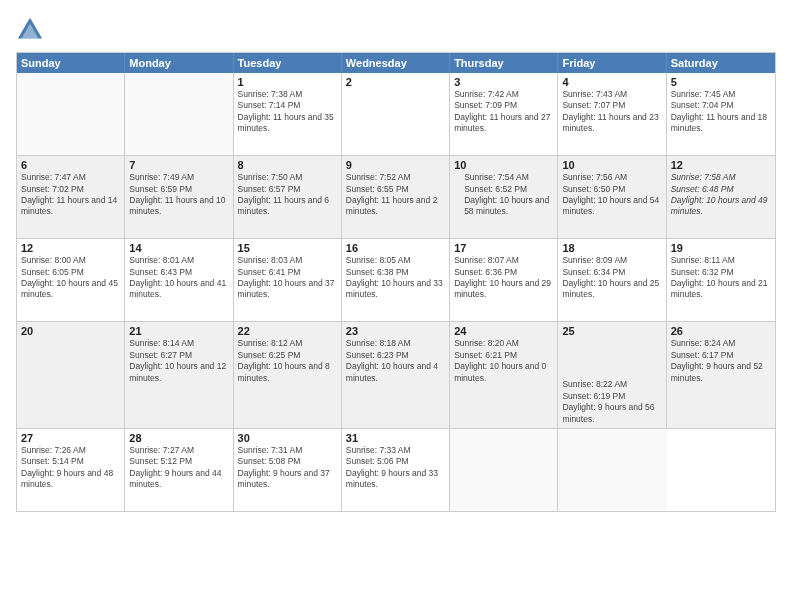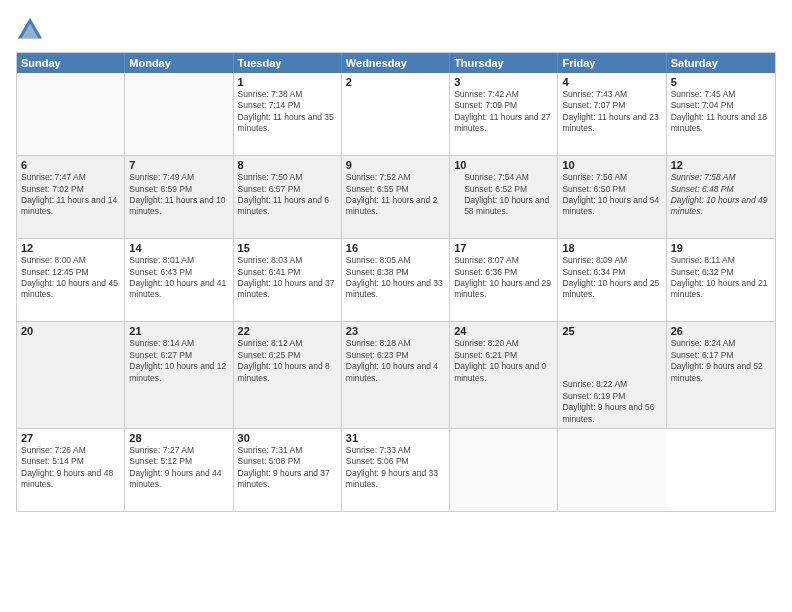--- a/index.html
+++ b/index.html
@@ -218,21 +218,21 @@
             <div class="day-num">12</div>
             <div class="day-info" style="white-space: pre-line; font-style: italic;">Sunrise: 7:58 AM
 Sunset: 6:48 PM
 Daylight: 10 hours and 49 minutes.</div>
           </div>
         </div>
         <div class="cal-row">
           <div class="cal-cell">
             <div class="day-num">12</div>
             <div class="day-info" style="white-space: pre-line;">Sunrise: 8:00 AM
-Sunset: 12:45 PM
+Sunset: 6:05 PM
 Daylight: 10 hours and 45 minutes.</div>
           </div>
           <div class="cal-cell">
             <div class="day-num">14</div>
             <div class="day-info" style="white-space: pre-line;">Sunrise: 8:01 AM
 Sunset: 6:43 PM
 Daylight: 10 hours and 41 minutes.</div>
           </div>
           <div class="cal-cell">
             <div class="day-num">15</div>

